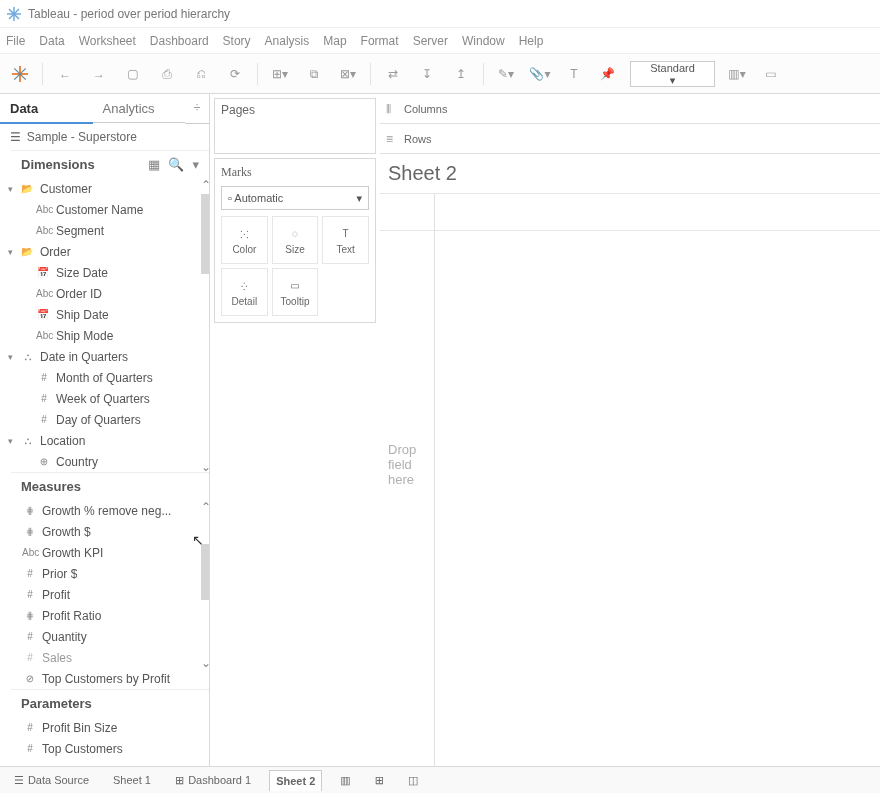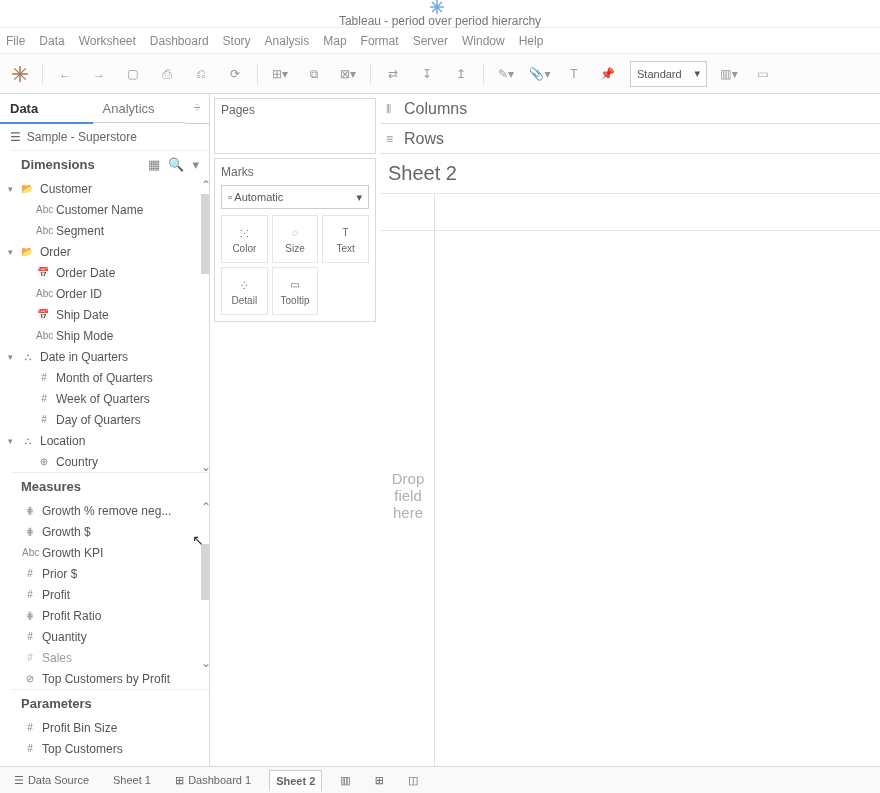--- a/index.html
+++ b/index.html
@@ -1,24 +1,24 @@
 <!DOCTYPE html>
 <html><head>
 <meta charset="utf-8">
 <style>
   * { box-sizing: border-box; margin: 0; padding: 0; font-family: -apple-system, "Segoe UI", Arial, sans-serif; }
   body { width: 880px; height: 793px; background: #fff; color: #555; font-size: 12px; overflow: hidden; }
-  .titlebar { height: 28px; display: flex; align-items: center; padding: 0 6px; color: #777; font-size: 12px; border-bottom: 1px solid #eee; flex-direction: column; }
+  .titlebar { height: 28px; display: flex; align-items: center; padding: 0 6px; color: #777; font-size: 12px; border-bottom: 1px solid #eee; }
   .titlebar .logo { width: 16px; height: 16px; margin-right: 6px; display:flex; align-items:center; justify-content:center;}
   .menubar { height: 26px; display: flex; align-items: center; padding: 0 6px; gap: 14px; color: #888; font-size: 12px; border-bottom: 1px solid #eee; }
   .menubar span { cursor: default; }
   .toolbar { height: 40px; display: flex; align-items: center; padding: 0 8px; gap: 10px; border-bottom: 1px solid #d9d9d9; background: #fcfcfc; }
   .tbtn { width: 24px; height: 24px; display: flex; align-items: center; justify-content: center; color: #999; }
   .tsep { width: 1px; height: 22px; background: #e3e3e3; }
-  .presentation-sel { width: 77px; height: 26px; border: 1px solid #ccc; display: flex; align-items: center; padding: 0 6px; font-size: 11px; color: #555; justify-content: space-between; background:#fff; }
+  .presentation-sel { width: 85px; height: 26px; border: 1px solid #ccc; display: flex; align-items: center; padding: 0 6px; font-size: 11px; color: #555; justify-content: space-between; background:#fff;flex-direction:column; }
 
   .main { display: flex; height: 672px; }
 
   .sidebar { width: 210px; border-right: 1px solid #d9d9d9; display: flex; flex-direction: column; position: relative; }
   .side-tabs { display: flex; align-items: center; height: 30px; }
   .side-tab { flex: 1; padding: 6px 10px; font-size: 13px; color: #777; border-bottom: 1px solid #ccc; }
   .side-tab.active { font-weight: bold; color: #333; border-bottom: 2px solid #4a90d9; }
   .side-tab-caret { width: 24px; text-align: center; color: #999; border-bottom: 1px solid #ccc; height: 30px; line-height:28px;}
   .datasource { display: flex; align-items: center; padding: 6px 10px; color: #666; gap: 6px;}
   .section-hdr { display: flex; align-items: center; justify-content: space-between; padding: 6px 10px; font-weight: bold; font-size: 13px; border-top: 1px solid #eee; margin-left: 11px; }
@@ -30,35 +30,35 @@
   .indent2 { padding-left: 36px; }
   .tree-row .caret { width: 10px; color: #888; font-size: 9px; margin-right: 2px;}
   .tree-row .ic { width: 16px; text-align: center; color: #888; font-size: 10px; margin-right: 4px;}
   .tree-row .lbl { color: #555; font-size: 12px; white-space: nowrap; overflow: hidden; text-overflow: ellipsis;}
   .scroll-ind { position: absolute; right: 0; width: 8px; background: #d5d5d5; }
 
   .midcol { width: 170px; display: flex; flex-direction: column; padding: 0 4px; }
   .shelf { border: 1px solid #d9d9d9; margin-top: 4px; padding: 4px 6px; font-size: 12px; color: #666; }
   .shelf-title { margin-bottom: 4px; }
   .marks-card { border: 1px solid #d9d9d9; margin-top: 4px; padding: 6px; }
-  .marks-title { font-size: 12px; color: #666; margin-bottom: 6px;}
+  .marks-title { font-size: 12px; color: #666; margin-bottom: 6px; font-family: Liberation Serif, serif;}
   .marks-select { border: 1px solid #ccc; height: 24px; display: flex; align-items: center; justify-content: space-between; padding: 0 6px; font-size: 11px; margin-bottom:6px;}
   .marks-grid { display: grid; grid-template-columns: repeat(3, 1fr); gap: 4px; }
   .mark-cell { border: 1px solid #e6e6e6; height: 48px; display: flex; flex-direction: column; align-items: center; justify-content: center; gap: 2px; font-size: 10px; color: #666;}
   .mark-cell .mi { height: 16px; display:flex; align-items:center; justify-content:center;}
 
   .vizarea { flex: 1; display: flex; flex-direction: column; }
   .shelf-row { display: flex; align-items: center; height: 30px; border-bottom: 1px solid #e0e0e0; padding-left: 6px; }
   .shelf-row .icon { width: 18px; color: #999; }
-  .shelf-row .name { font-size: 16px; color: #666; }
+  .shelf-row .name { font-size: 11px; color: #666; }
   .sheet-title { font-size: 20px; color: #666; padding: 8px; }
   .viz-body { flex: 1; border-top: 1px solid #e6e6e6; position: relative; }
   .viz-rule-h { position: absolute; left: 0; right: 0; top: 36px; border-top: 1px solid #e6e6e6; }
   .viz-rule-v { position: absolute; top: 0; bottom: 0; left: 54px; border-left: 1px solid #e0e0e0; }
-  .drop-hint { position: absolute; left: 8px; top: 276px; font-size: 15px; color: #b0b0b0; width: 40px; text-align: center;}
+  .drop-hint { position: absolute; left: 8px; top: 248px; font-size: 13px; color: #b0b0b0; width: 40px; text-align: left;}
 
   .footer { height: 27px; display: flex; align-items: center; gap: 12px; padding: 0 8px; border-top: 1px solid #d9d9d9; background: #f9f9f9;}
   .ftab { display: flex; align-items: center; gap: 4px; font-size: 11px; color: #666; padding: 4px 6px;}
   .ftab.active { background: #fff; border: 1px solid #ccc; border-bottom: none; font-weight: bold;}
 
   .cursor { position: absolute; left: 192px; top: 438px; font-size: 14px; color: #333; pointer-events:none;}
 </style>
 </head>
 <body>
 
@@ -169,21 +169,21 @@
           <span class="ic">Abc</span>
           <span class="lbl">Segment</span>
         </div>
       <div class="tree-row indent0">
           <span class="caret">▾</span>
           <span class="ic">📂</span>
           <span class="lbl">Order</span>
         </div>
       <div class="tree-row indent2">
           <span class="ic">📅</span>
-          <span class="lbl">Order Date</span>
+          <span class="lbl">Size Date</span>
         </div>
       <div class="tree-row indent2">
           <span class="ic">Abc</span>
           <span class="lbl">Order ID</span>
         </div>
       <div class="tree-row indent2">
           <span class="ic">📅</span>
           <span class="lbl">Ship Date</span>
         </div>
       <div class="tree-row indent2">

